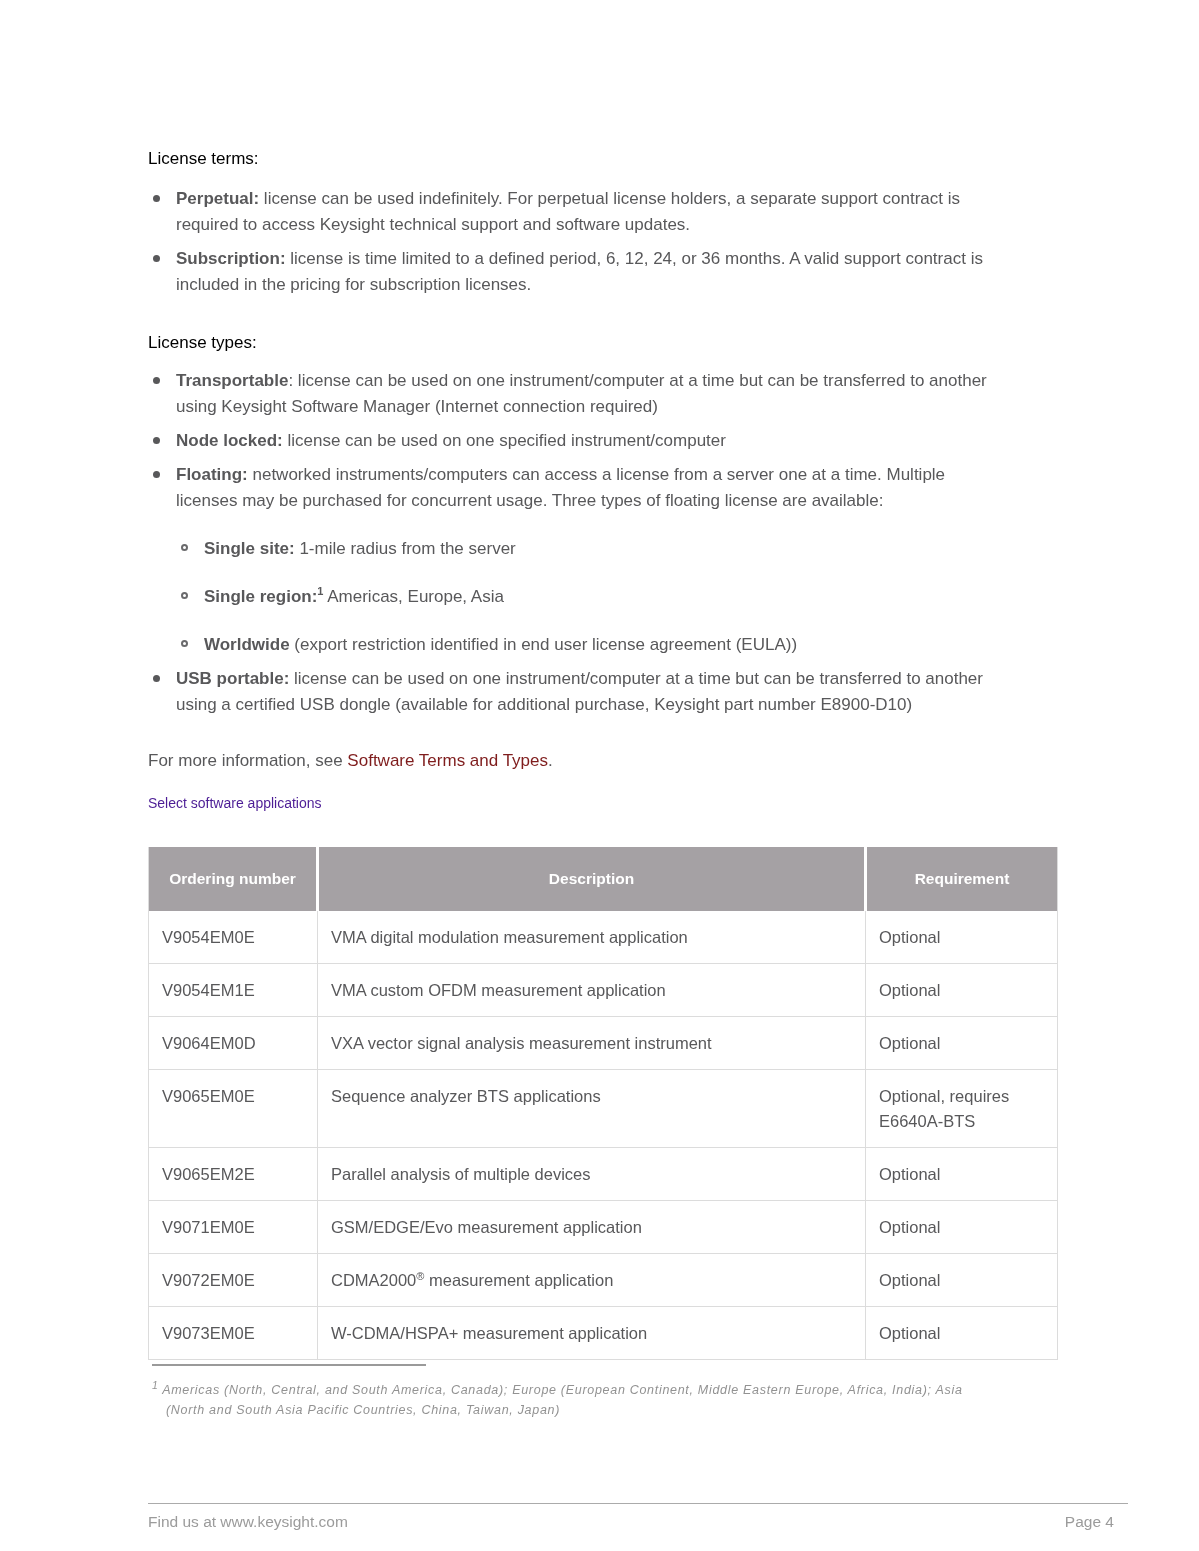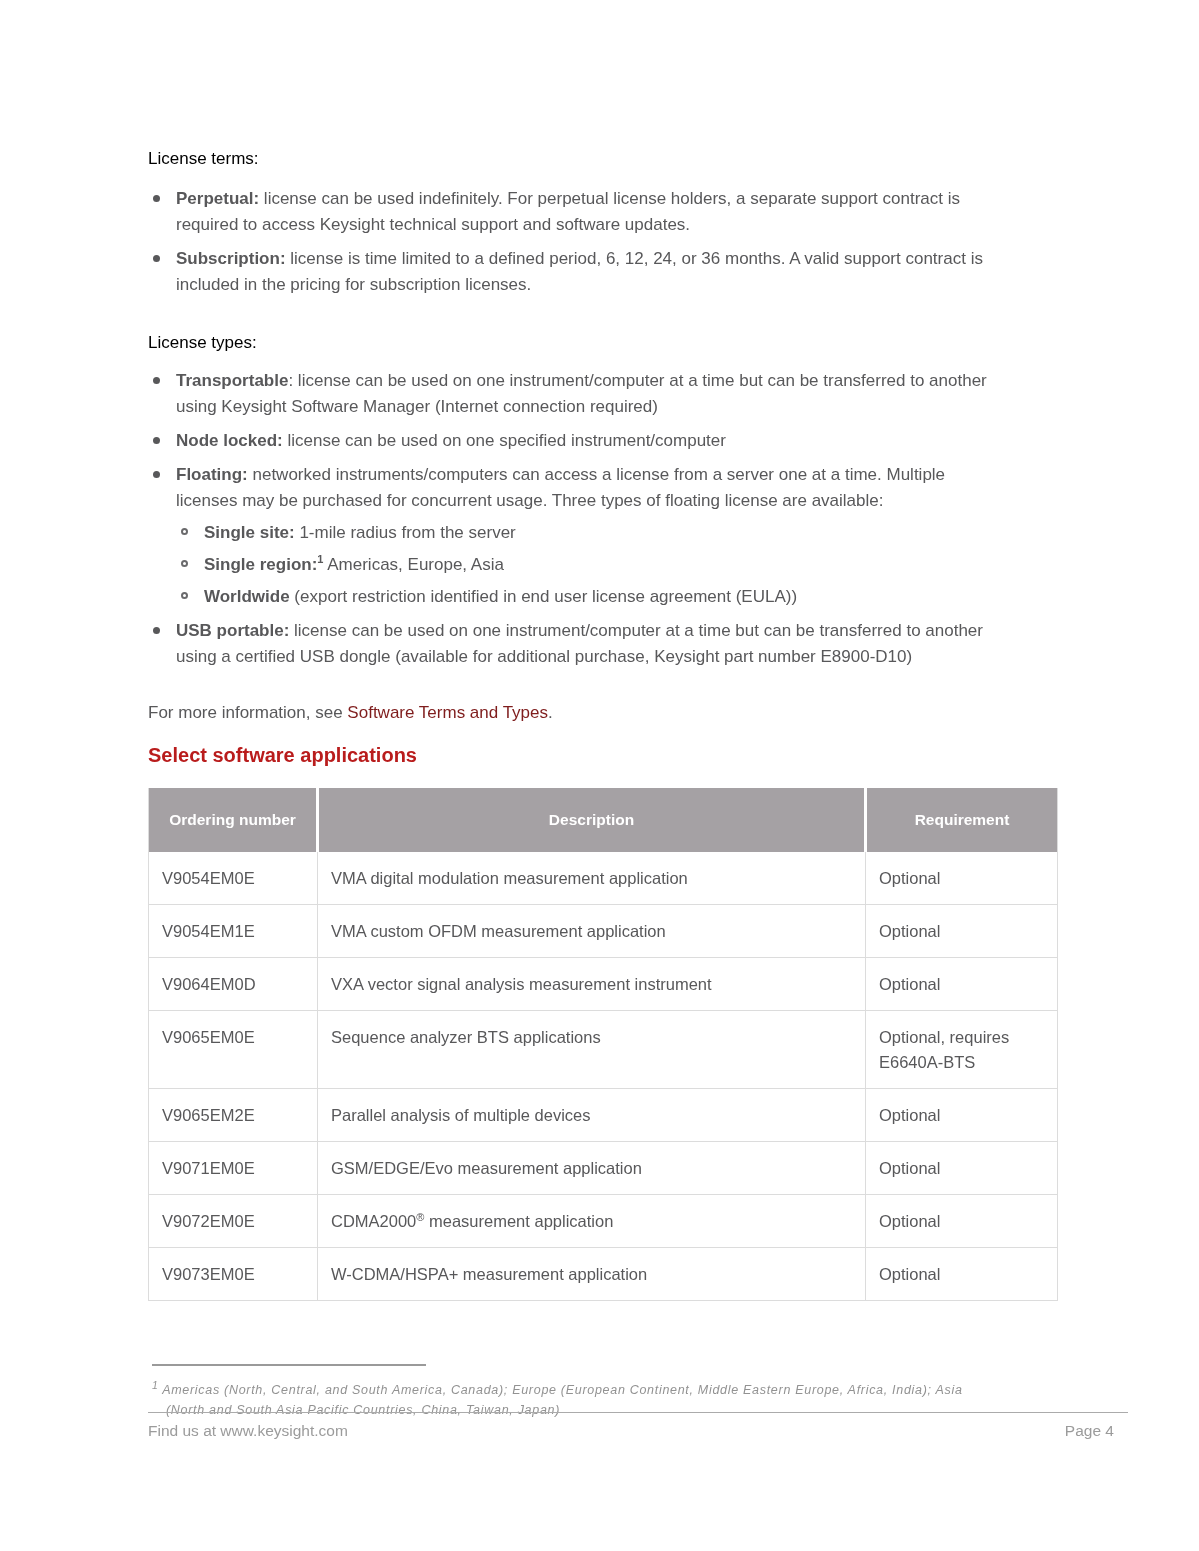--- a/index.html
+++ b/index.html
@@ -38,21 +38,21 @@
     left: -23px;
     top: 9px;
     width: 7px;
     height: 7px;
     border-radius: 50%;
     background: #58585a;
   }
   ul.sublist { list-style: none; margin: 6px 0 0 0; padding: 0 0 0 28px; }
   ul.sublist > li {
     position: relative;
-    margin-top: 6px;
+    margin-top: 22px;
     font-size: 17px;
     line-height: 26px;
   }
   .circle {
     position: absolute;
     left: -23px;
     top: 8px;
     width: 7px;
     height: 7px;
     border-radius: 50%;
@@ -62,27 +62,27 @@
   .b { font-weight: bold; }
   sup.fn { font-size: 11px; vertical-align: super; line-height: 0; }
   .more-info {
     margin: 30px 0 0 0;
     font-size: 17px;
     line-height: 26px;
   }
   .link { color: #7f1d1d; cursor: pointer; }
   h2.red-heading {
     margin: 16px 0 0 0;
-    font-size: 20px;
-    font-weight: 700;
-    color: #b91c1c;
+    font-size: 14px;
+    font-weight: 400;
+    color: #4c1d95;
     line-height: 26px;
   }
   table.apps {
-    margin-top: 20px;
+    margin-top: 31px;
     width: 909px;
     border-collapse: collapse;
     table-layout: fixed;
     border-left: 1px solid #dcdcdc;
     border-right: 1px solid #dcdcdc;
     border-bottom: 1px solid #dcdcdc;
   }
   table.apps th {
     background: #a5a1a4;
     color: #ffffff;
@@ -125,21 +125,21 @@
     font-size: 12.5px;
     line-height: 20px;
     letter-spacing: 0.7px;
     color: #929292;
     padding-left: 14px;
     text-indent: -14px;
   }
   .footer {
     position: absolute;
     left: 148px;
-    top: 1412px;
+    top: 1503px;
     width: 980px;
     border-top: 1px solid #ababab;
     padding-top: 9px;
     display: flex;
     justify-content: space-between;
     align-items: baseline;
     font-size: 15.5px;
     color: #9b9b9b;
   }
   .footer .right { padding-right: 14px; }

